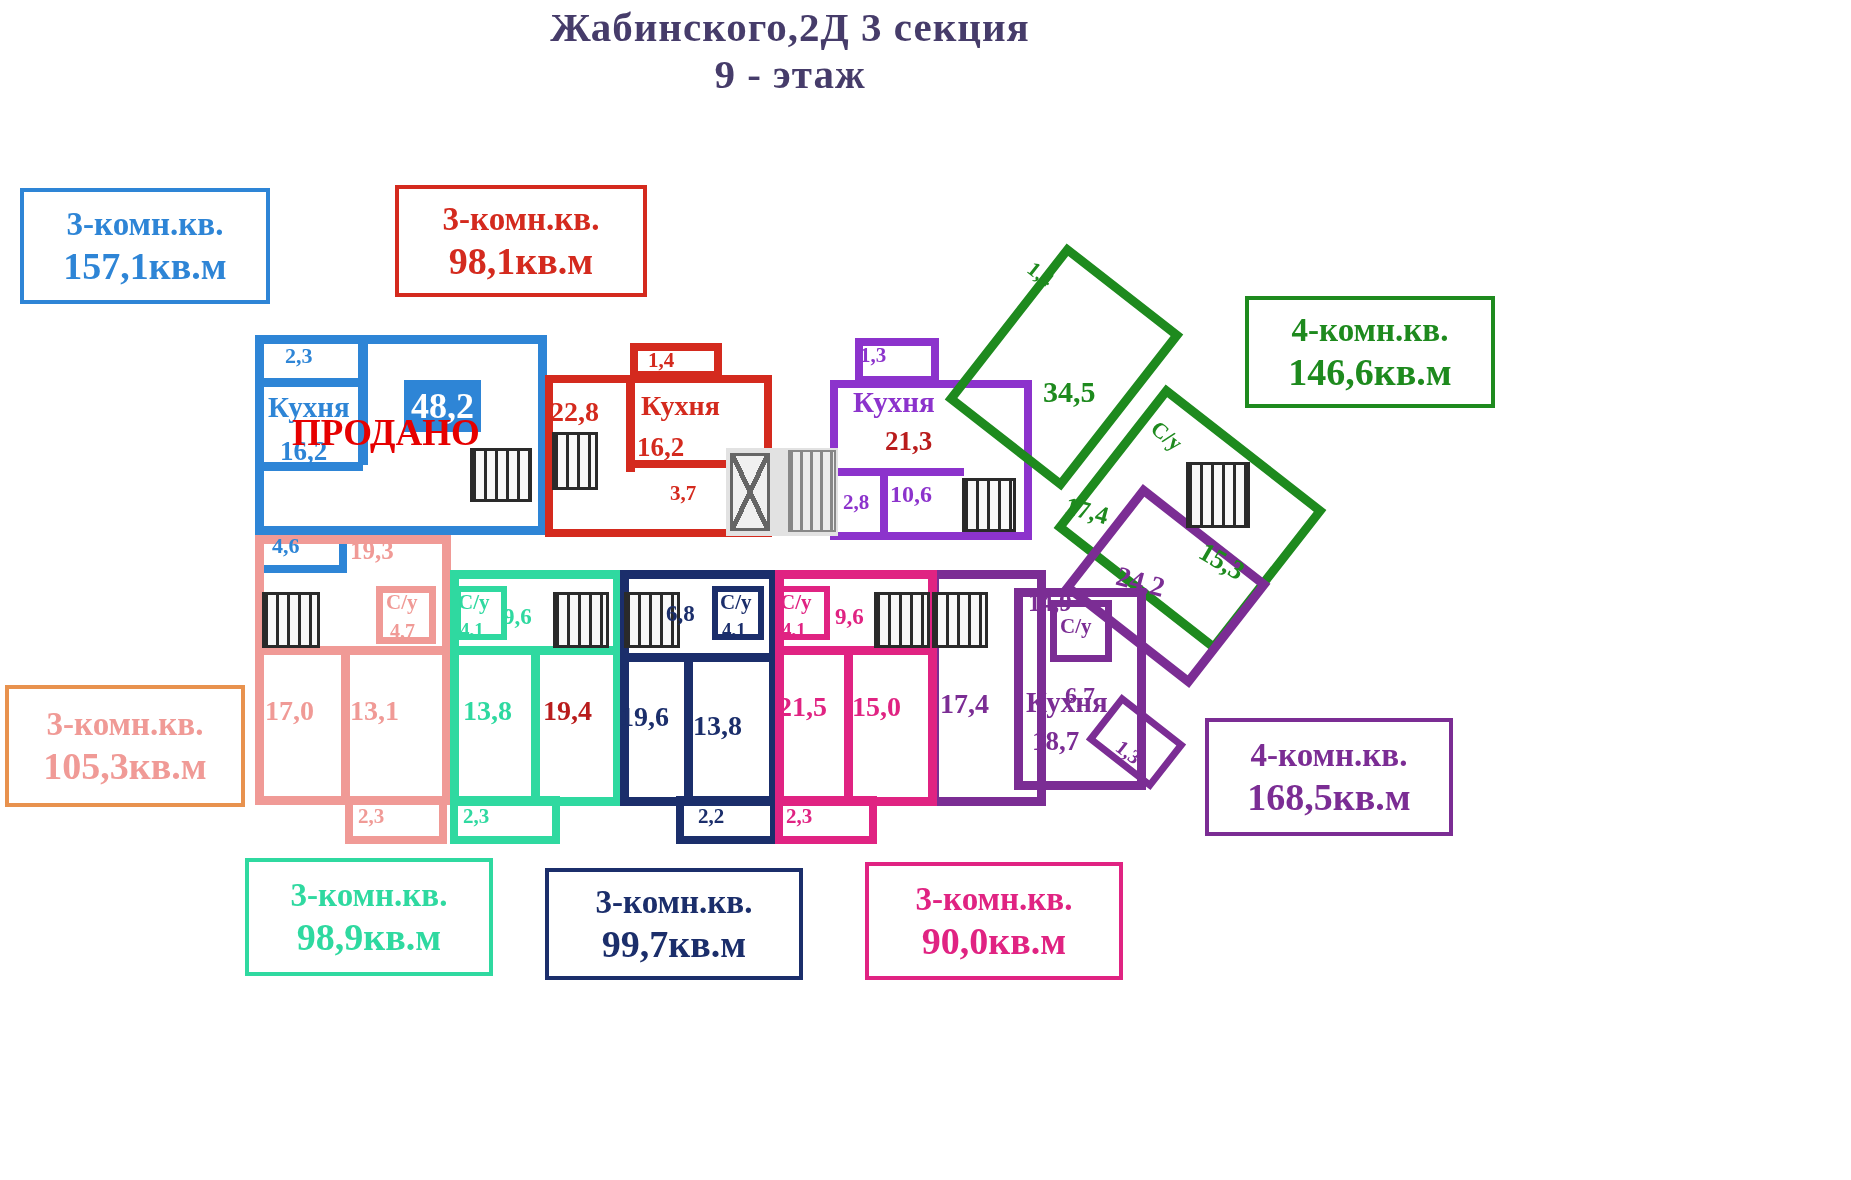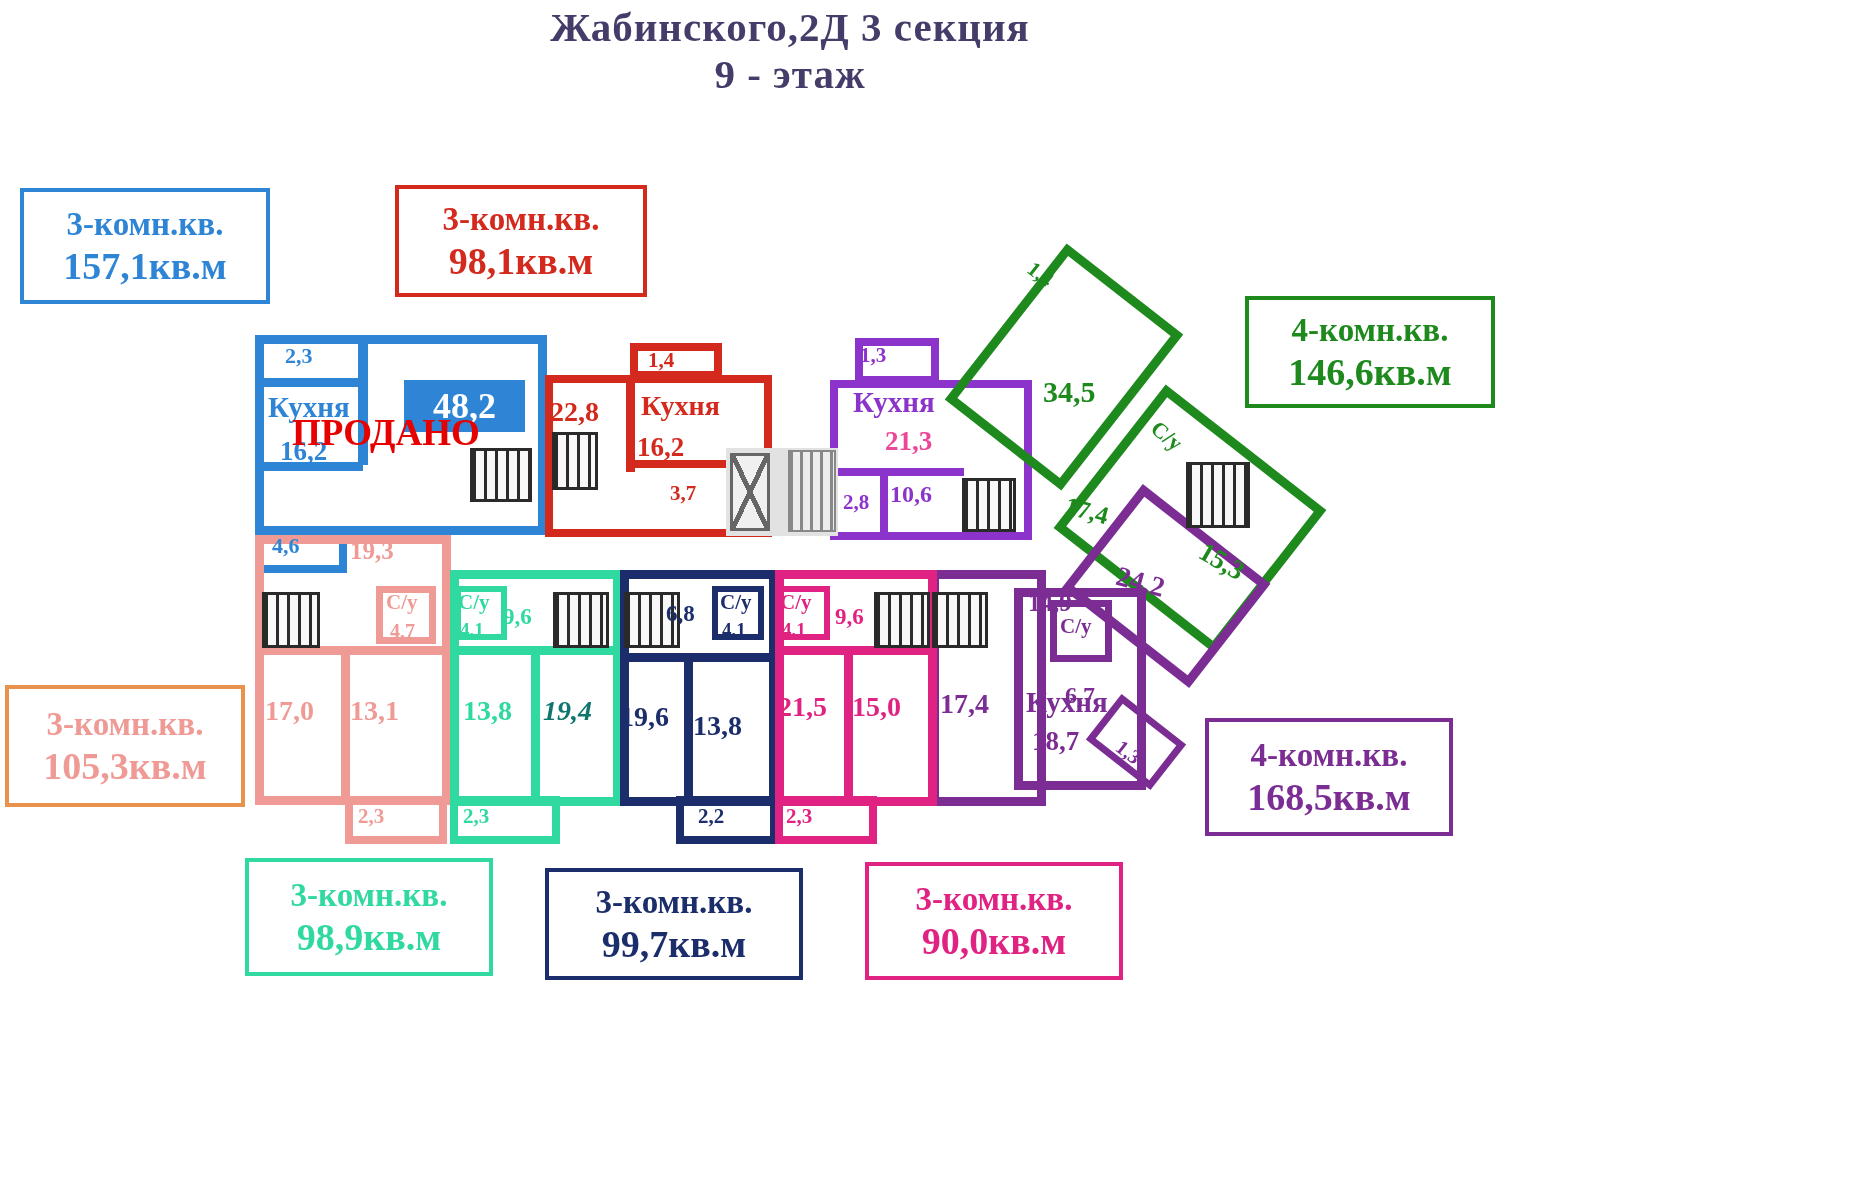--- a/index.html
+++ b/index.html
@@ -141,31 +141,31 @@
       <div class="l1">3-комн.кв.</div>
       <div class="l2">99,7кв.м</div>
     </div>
     <div class="legend" style="left: 865px; top: 862px; width: 258px; height: 118px; border: 4px solid rgb(224, 35, 130); color: rgb(224, 35, 130);">
       <div class="l1">3-комн.кв.</div>
       <div class="l2">90,0кв.м</div>
     </div>
     <div class="rlabel" style="left: 285px; top: 345px; font-size: 22px; color: rgb(46, 133, 214);">2,3</div>
     <div class="rlabel" style="left: 268px; top: 393px; font-size: 29px; color: rgb(46, 133, 214);">Кухня</div>
     <div class="rlabel" style="left: 280px; top: 438px; font-size: 27px; color: rgb(46, 133, 214);">16,2</div>
-    <div class="rlabel" style="left: 404px; top: 380px; font-size: 36px; color: rgb(255, 255, 255); background: rgb(46, 133, 214); padding: 8px 29px;">48,2</div>
+    <div class="rlabel" style="left: 404px; top: 380px; font-size: 36px; color: rgb(255, 255, 255); background: rgb(46, 133, 214); padding: 8px 7px;">48,2</div>
     <div class="rlabel" style="left: 292px; top: 414px; font-size: 37px; color: rgb(230, 0, 0);">ПРОДАНО</div>
     <div class="rlabel" style="left: 272px; top: 535px; font-size: 22px; color: rgb(46, 133, 214);">4,6</div>
     <div class="rlabel" style="left: 550px; top: 398px; font-size: 28px; color: rgb(212, 42, 30);">22,8</div>
     <div class="rlabel" style="left: 648px; top: 350px; font-size: 21px; color: rgb(212, 42, 30);">1,4</div>
     <div class="rlabel" style="left: 641px; top: 392px; font-size: 28px; color: rgb(212, 42, 30);">Кухня</div>
     <div class="rlabel" style="left: 637px; top: 434px; font-size: 27px; color: rgb(212, 42, 30);">16,2</div>
     <div class="rlabel" style="left: 670px; top: 483px; font-size: 21px; color: rgb(212, 42, 30);">3,7</div>
     <div class="rlabel" style="left: 860px; top: 345px; font-size: 21px; color: rgb(140, 51, 204);">1,3</div>
     <div class="rlabel" style="left: 853px; top: 388px; font-size: 29px; color: rgb(140, 51, 204);">Кухня</div>
-    <div class="rlabel" style="left: 885px; top: 428px; font-size: 27px; color: #ec4899;">21,3</div>
+    <div class="rlabel" style="left: 885px; top: 428px; font-size: 27px; color: #b91c1c;">21,3</div>
     <div class="rlabel" style="left: 843px; top: 492px; font-size: 21px; color: rgb(140, 51, 204);">2,8</div>
     <div class="rlabel" style="left: 890px; top: 482px; font-size: 24px; color: rgb(140, 51, 204);">10,6</div>
     <div class="rlabel" style="left: 1027px; top: 264px; font-size: 21px; color: rgb(30, 138, 30); transform: rotate(38deg);">1,4</div>
     <div class="rlabel" style="left: 1043px; top: 377px; font-size: 30px; color: rgb(30, 138, 30);">34,5</div>
     <div class="rlabel" style="left: 1150px; top: 425px; font-size: 22px; color: rgb(30, 138, 30); transform: rotate(38deg);">С/у</div>
     <div class="rlabel" style="left: 1065px; top: 498px; font-size: 25px; color: rgb(30, 138, 30); transform: rotate(15deg);">17,4</div>
     <div class="rlabel" style="left: 1198px; top: 548px; font-size: 27px; color: rgb(30, 138, 30); transform: rotate(30deg);">15,3</div>
     <div class="rlabel" style="left: 1116px; top: 568px; font-size: 28px; color: rgb(123, 45, 148); transform: rotate(15deg);">24,2</div>
     <div class="rlabel" style="left: 1028px; top: 590px; font-size: 25px; color: rgb(123, 45, 148);">14,9</div>
     <div class="rlabel" style="left: 1060px; top: 616px; font-size: 21px; color: rgb(123, 45, 148);">С/у</div>
@@ -177,21 +177,21 @@
     <div class="rlabel" style="left: 350px; top: 538px; font-size: 25px; color: rgb(240, 154, 150);">19,3</div>
     <div class="rlabel" style="left: 386px; top: 592px; font-size: 21px; color: rgb(240, 154, 150);">С/у</div>
     <div class="rlabel" style="left: 390px; top: 621px; font-size: 20px; color: rgb(240, 154, 150);">4,7</div>
     <div class="rlabel" style="left: 265px; top: 697px; font-size: 28px; color: rgb(240, 154, 150);">17,0</div>
     <div class="rlabel" style="left: 350px; top: 697px; font-size: 28px; color: rgb(240, 154, 150);">13,1</div>
     <div class="rlabel" style="left: 358px; top: 806px; font-size: 21px; color: rgb(240, 154, 150);">2,3</div>
     <div class="rlabel" style="left: 458px; top: 592px; font-size: 21px; color: rgb(47, 217, 160);">С/у</div>
     <div class="rlabel" style="left: 460px; top: 620px; font-size: 19px; color: rgb(47, 217, 160);">4,1</div>
     <div class="rlabel" style="left: 503px; top: 605px; font-size: 23px; color: rgb(47, 217, 160);">9,6</div>
     <div class="rlabel" style="left: 463px; top: 697px; font-size: 28px; color: rgb(47, 217, 160);">13,8</div>
-    <div class="rlabel" style="left: 543px; top: 697px; font-size: 28px; color: #0f766e; font-style: italic;">19,4</div>
+    <div class="rlabel" style="left: 543px; top: 697px; font-size: 28px; color: #b91c1c;">19,4</div>
     <div class="rlabel" style="left: 463px; top: 806px; font-size: 21px; color: rgb(47, 217, 160);">2,3</div>
     <div class="rlabel" style="left: 666px; top: 602px; font-size: 23px; color: rgb(27, 46, 107);">6,8</div>
     <div class="rlabel" style="left: 720px; top: 592px; font-size: 21px; color: rgb(27, 46, 107);">С/у</div>
     <div class="rlabel" style="left: 722px; top: 620px; font-size: 19px; color: rgb(27, 46, 107);">4,1</div>
     <div class="rlabel" style="left: 620px; top: 703px; font-size: 28px; color: rgb(27, 46, 107);">19,6</div>
     <div class="rlabel" style="left: 693px; top: 712px; font-size: 28px; color: rgb(27, 46, 107);">13,8</div>
     <div class="rlabel" style="left: 698px; top: 806px; font-size: 21px; color: rgb(27, 46, 107);">2,2</div>
     <div class="rlabel" style="left: 780px; top: 592px; font-size: 21px; color: rgb(224, 35, 130);">С/у</div>
     <div class="rlabel" style="left: 782px; top: 620px; font-size: 19px; color: rgb(224, 35, 130);">4,1</div>
     <div class="rlabel" style="left: 835px; top: 605px; font-size: 23px; color: rgb(224, 35, 130);">9,6</div>

